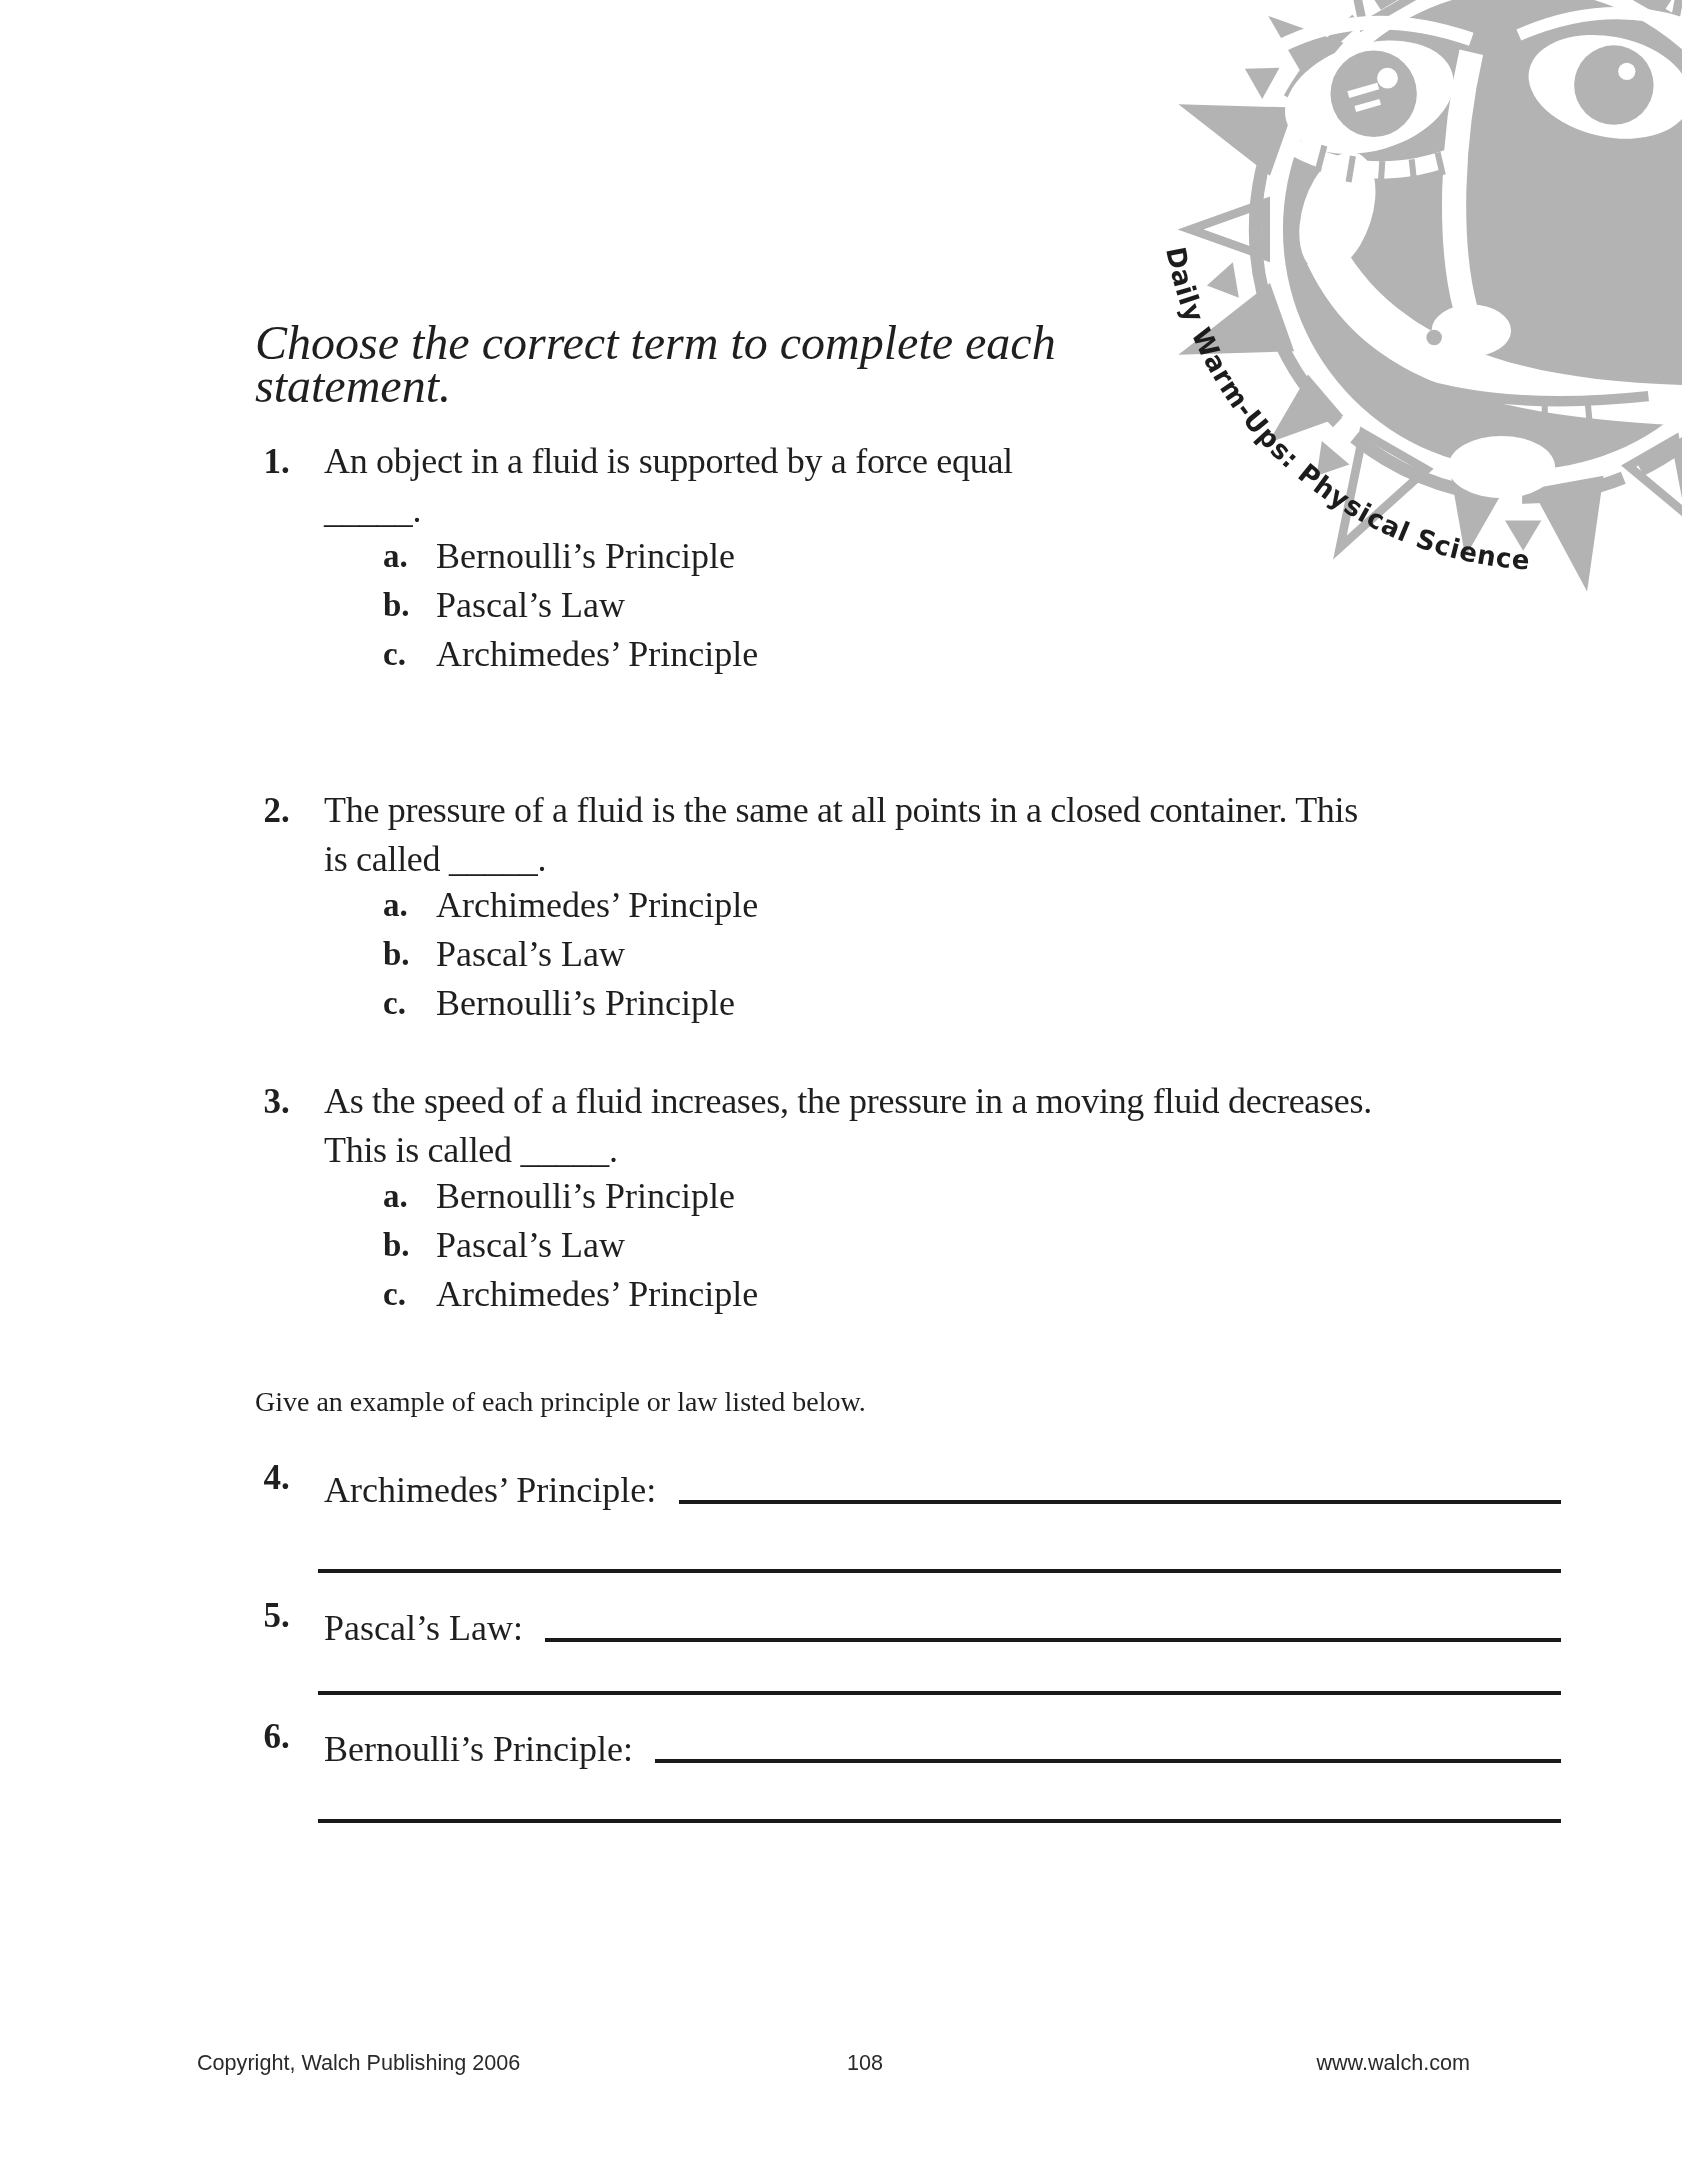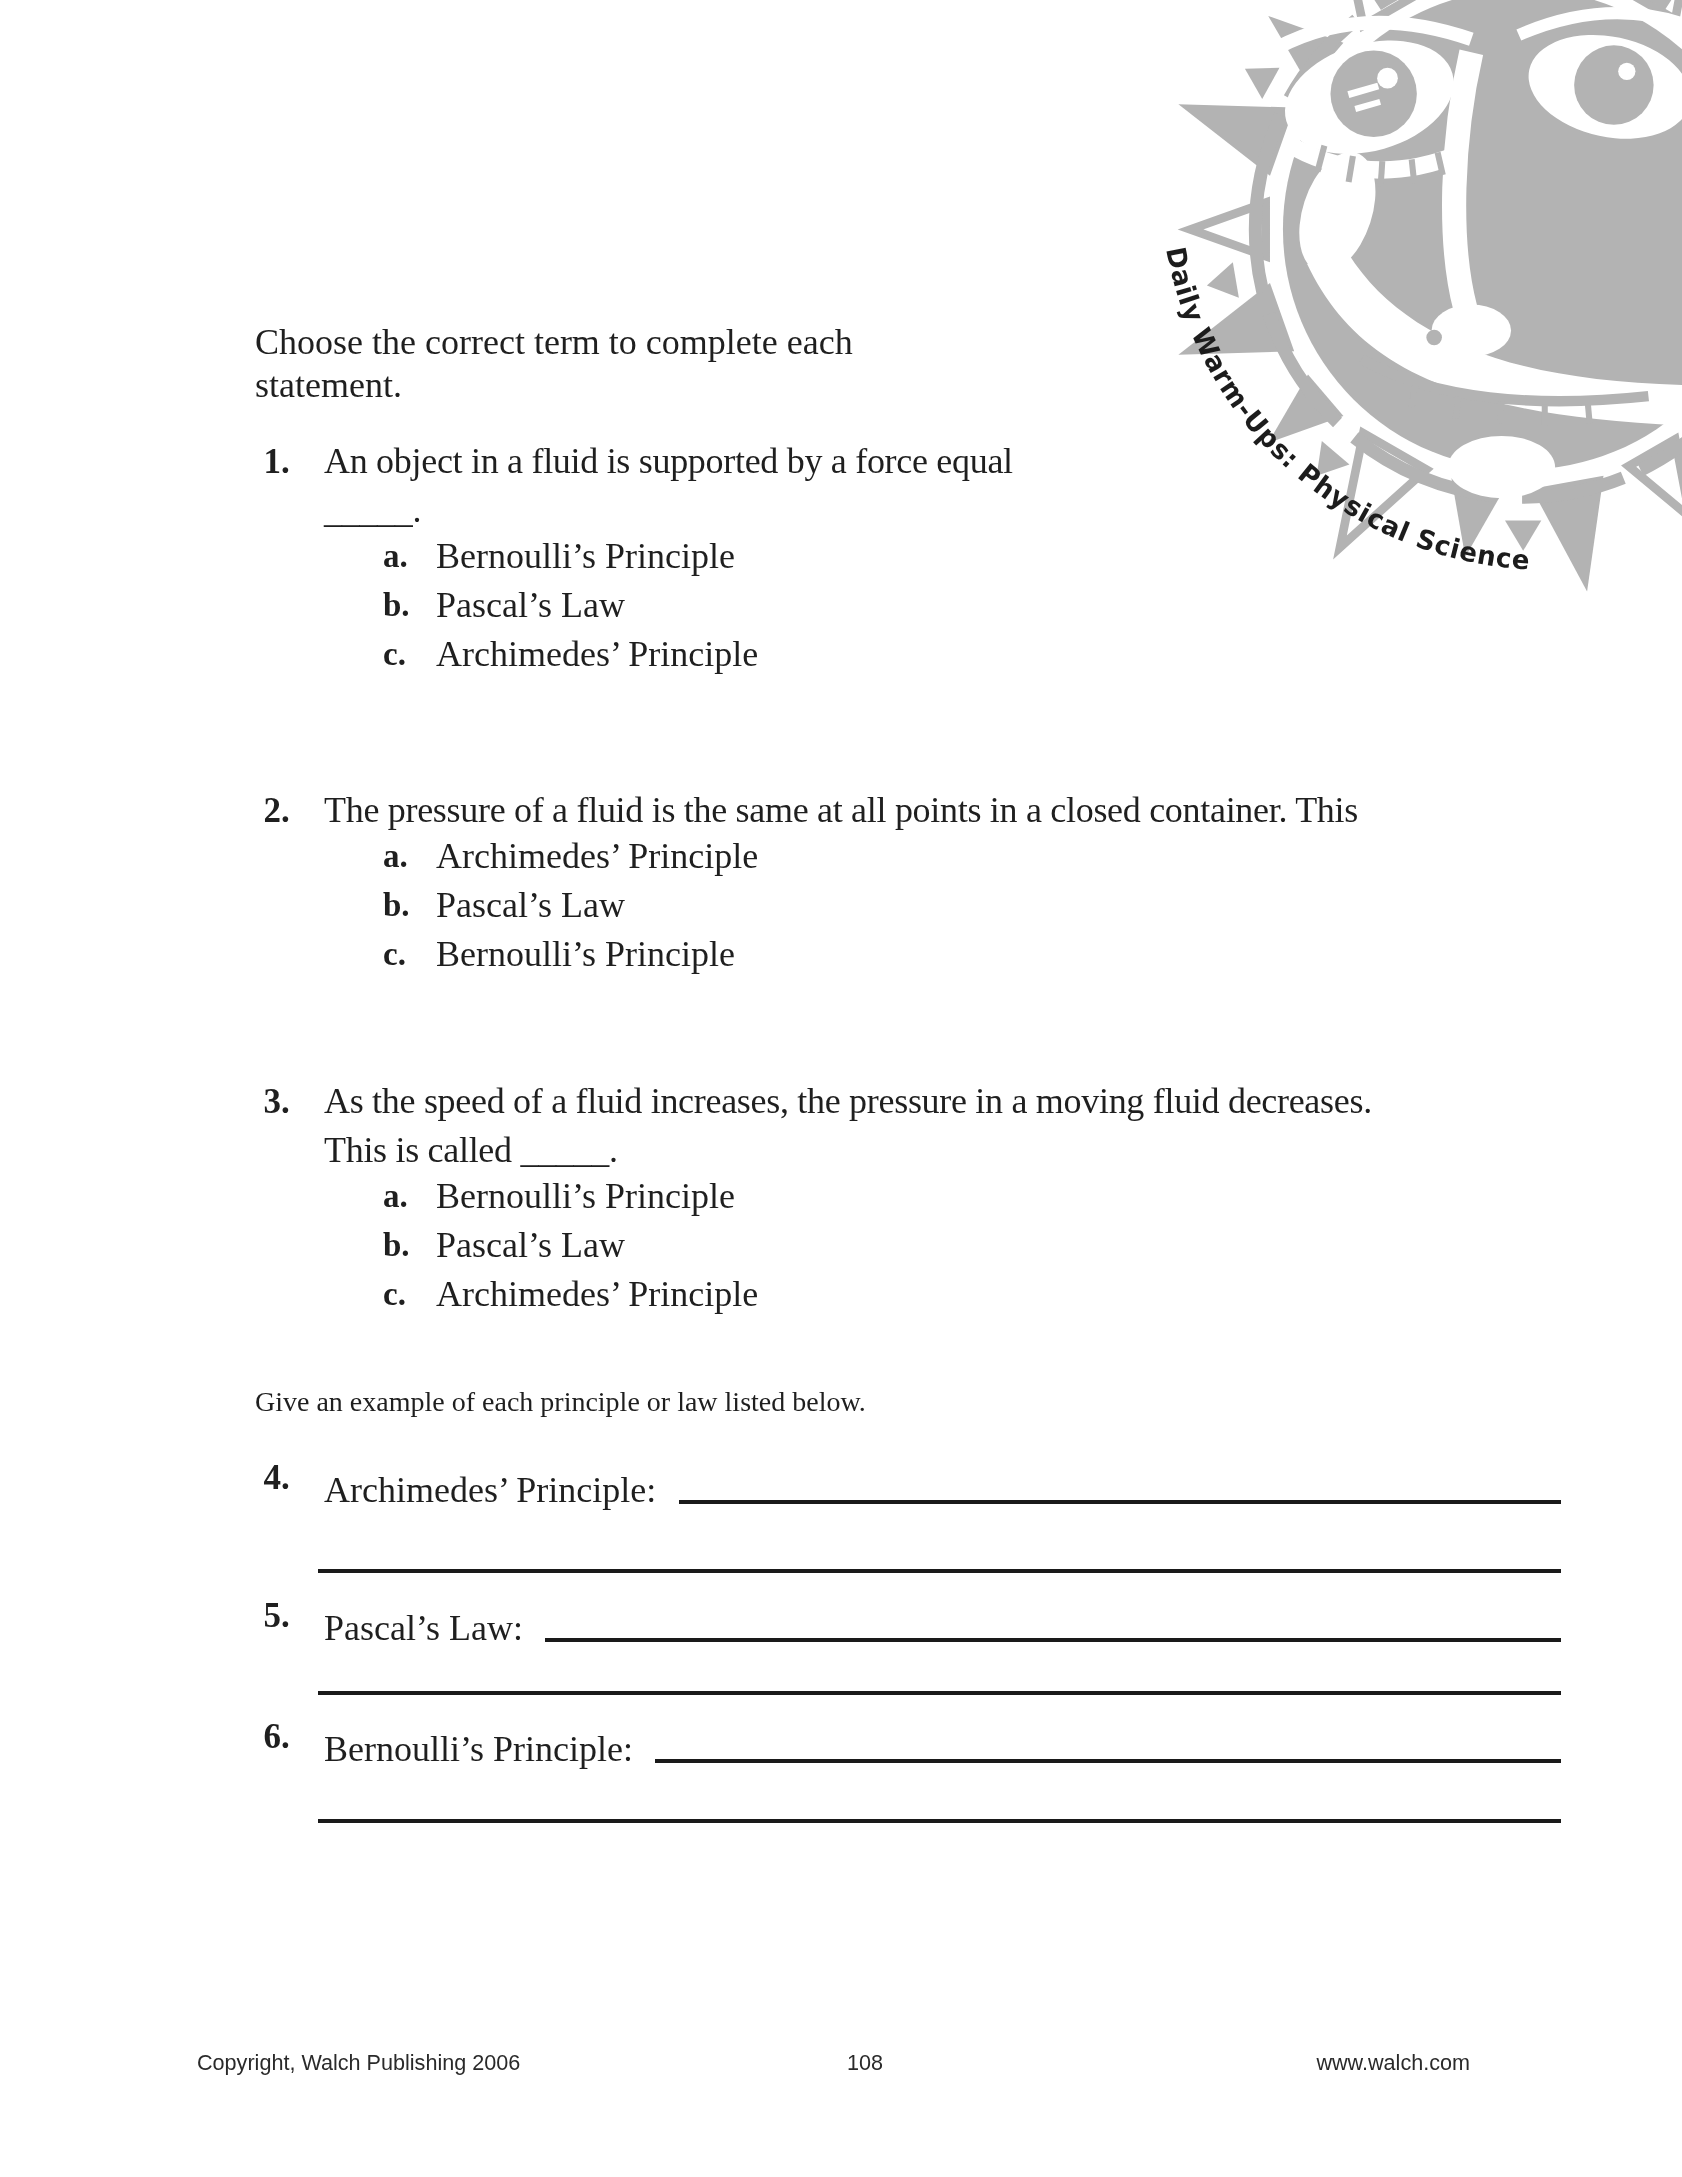--- a/index.html
+++ b/index.html
@@ -20,21 +20,21 @@
     top:204px;
     font-family:"DejaVu Sans", sans-serif;
     font-weight:bold;
     font-size:40px;
     letter-spacing:0.9px;
     color:#222;
   }
 
   
   .serif-line{display:block;white-space:nowrap;}
-  #intro{top:321px;font-size:36px;line-height:43px;}
+  #intro{top:321px;font-size:48px;line-height:43px;font-style:italic;}
 
   .question{font-size:36px;line-height:49px;}
   .q-row{display:flex;}
   .q-num{flex:none;width:69px;box-sizing:border-box;padding-left:8.6px;font-weight:bold;font-size:35px;}
   .q-body{flex:1;}
   .qline{letter-spacing:-0.3px;}
   .options{margin-top:-3.5px;}
   .opt{display:flex;margin-left:59px;}
   .opt-letter{flex:none;width:53px;font-weight:bold;font-size:33px;}
   #q1{top:437px;}
@@ -169,20 +169,21 @@
             <span>Archimedes’ Principle</span>
           </div>
         </div>
       </div>
     </div>
 
     <div id="q2" class="abs question q-row">
       <div class="q-num">2.</div>
       <div class="q-body">
         <span class="serif-line qline">The pressure of a fluid is the same at all points in a closed container. This</span>
+        <span class="serif-line qline">is called _____.</span>
         <div class="options">
           <div class="opt">
             <span class="opt-letter">a.</span>
             <span>Archimedes’ Principle</span>
           </div>
           <div class="opt">
             <span class="opt-letter">b.</span>
             <span>Pascal’s Law</span>
           </div>
           <div class="opt">

